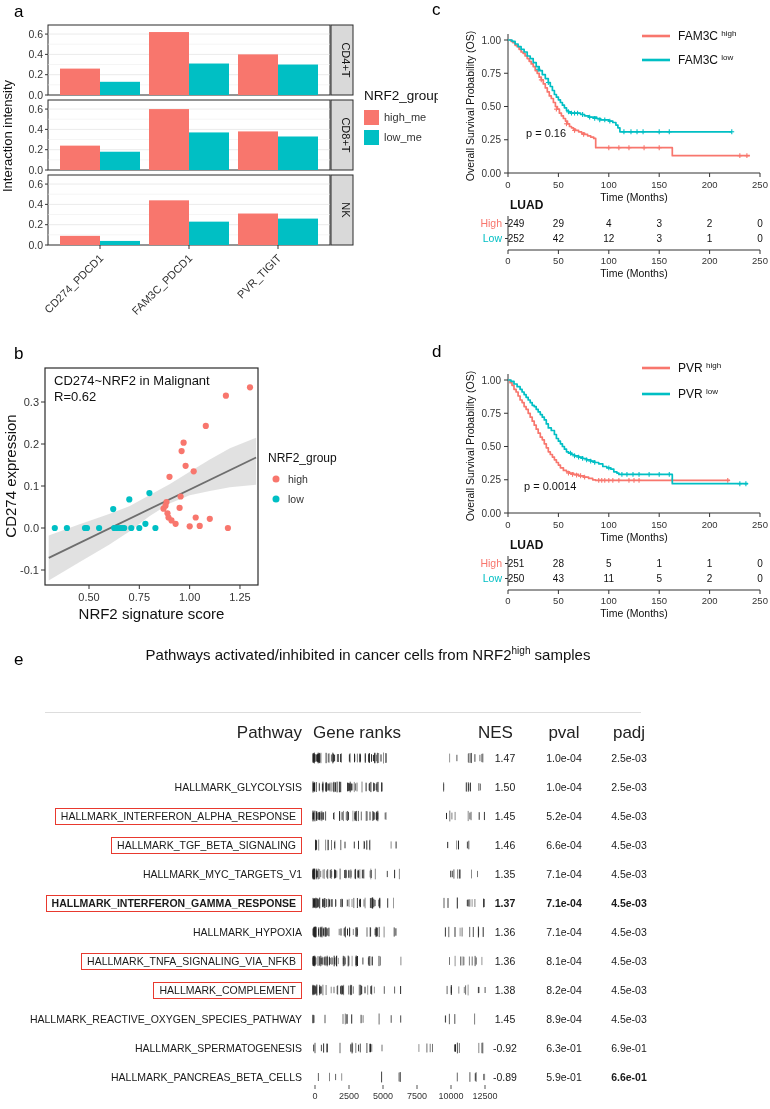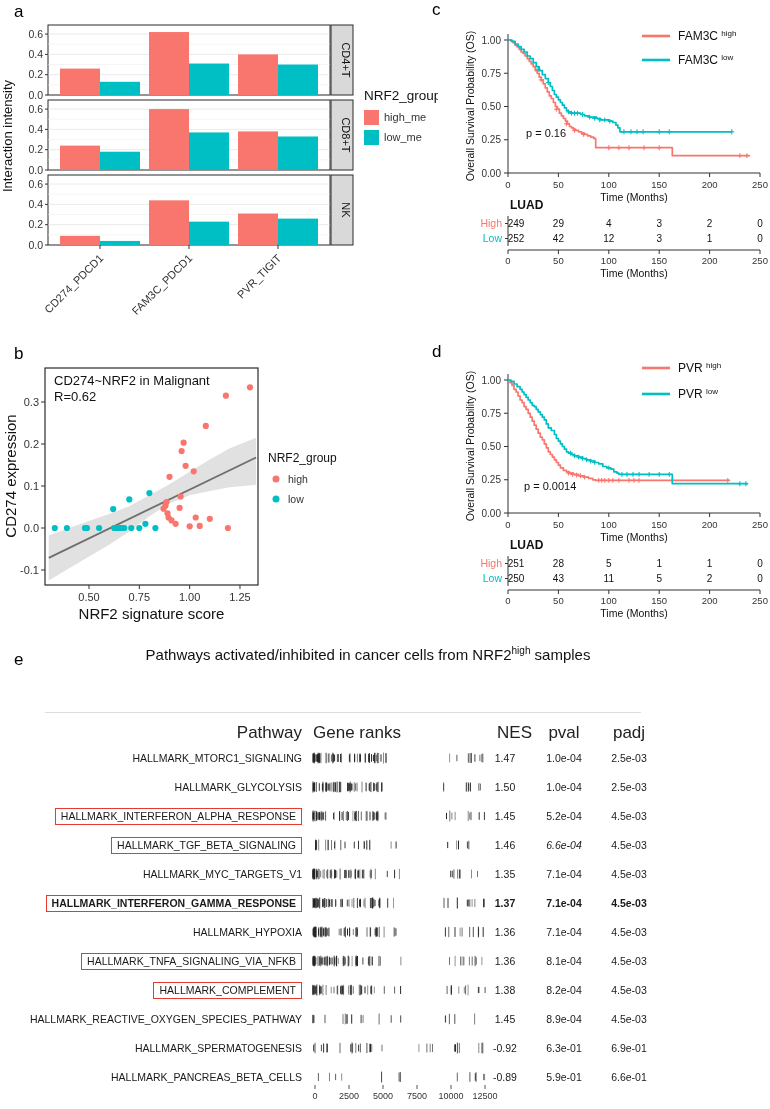--- a/index.html
+++ b/index.html
@@ -443,26 +443,25 @@
         <line x1="330" y1="250" x2="330" y2="254" stroke="#333333" stroke-width="1"></line>
         <text x="330" y="264" text-anchor="middle" font-size="9.5" fill="#333">250</text>
         <text x="204" y="277" text-anchor="middle" font-size="10.5" fill="#111">Time (Months)</text>
       </svg></div>
 
   <div id="panel-e" class="panel" style="left:0;top:645px;width:716px;height:464px">
     <div id="e-title"><span>Pathways activated/inhibited in cancer cells from NRF2</span><sup>high</sup><span> samples</span></div>
     <div class="e-sep"></div>
     <div class="ehead" style="left:0;width:302px;text-align:right">Pathway</div>
     <div class="ehead" style="left:313px;width:180px;text-align:left">Gene ranks</div>
-    <div class="ehead" style="left:478px;width:54px;text-align:right">NES</div>
+    <div class="ehead" style="left:478px;width:54px;text-align:left">NES</div>
     <div class="ehead" style="left:537px;width:54px;text-align:center">pval</div>
     <div class="ehead" style="left:602px;width:54px;text-align:center">padj</div>
     <div id="e-rows">
         <div class="erow" style="top: 101px; left: 0px; width: 770px;">
-          <div class="epath"><span>HALLMARK_MTORC1_SIGNALING</span></div>
           <div class="ebar"><svg width="182" height="20">
               <line x1="39.0" y1="5.4" x2="39.0" y2="14.6" stroke="#222" stroke-width="1" opacity="0.77"></line>
               <line x1="4.0" y1="6.4" x2="4.0" y2="13.6" stroke="#222" stroke-width="1" opacity="0.73"></line>
               <line x1="7.6" y1="5.9" x2="7.6" y2="14.1" stroke="#222" stroke-width="1" opacity="0.74"></line>
               <line x1="6.1" y1="6.6" x2="6.1" y2="13.4" stroke="#222" stroke-width="1" opacity="0.64"></line>
               <line x1="43.5" y1="5.7" x2="43.5" y2="14.3" stroke="#222" stroke-width="1" opacity="0.96"></line>
               <line x1="21.8" y1="4.6" x2="21.8" y2="15.4" stroke="#222" stroke-width="1" opacity="0.77"></line>
               <line x1="18.2" y1="5.3" x2="18.2" y2="14.7" stroke="#222" stroke-width="1" opacity="0.51"></line>
               <line x1="2.0" y1="5.6" x2="2.0" y2="14.4" stroke="#222" stroke-width="1" opacity="0.81"></line>
               <line x1="4.0" y1="6.0" x2="4.0" y2="14.0" stroke="#222" stroke-width="1" opacity="0.49"></line>
@@ -705,21 +704,21 @@
               <line x1="85.1" y1="6.5" x2="85.1" y2="13.5" stroke="#222" stroke-width="1" opacity="0.93"></line>
               <line x1="53.5" y1="6.7" x2="53.5" y2="13.3" stroke="#222" stroke-width="1" opacity="0.73"></line>
               <line x1="55.8" y1="5.4" x2="55.8" y2="14.6" stroke="#222" stroke-width="1" opacity="0.96"></line>
               <line x1="136.7" y1="6.9" x2="136.7" y2="13.1" stroke="#222" stroke-width="1" opacity="0.98"></line>
               <line x1="145.6" y1="5.5" x2="145.6" y2="14.5" stroke="#222" stroke-width="1" opacity="0.49"></line>
               <line x1="157.8" y1="5.7" x2="157.8" y2="14.3" stroke="#222" stroke-width="1" opacity="0.75"></line>
               <line x1="156.4" y1="6.6" x2="156.4" y2="13.4" stroke="#222" stroke-width="1" opacity="0.84"></line>
               <line x1="147.5" y1="5.6" x2="147.5" y2="14.4" stroke="#222" stroke-width="1" opacity="0.96"></line>
             </svg></div>
           <div class="ecell" style="left: 478px;">1.46</div>
-          <div class="ecell" style="left: 537px; font-style: italic;">6.6e-04</div>
+          <div class="ecell" style="left: 537px;">6.6e-04</div>
           <div class="ecell" style="left: 602px;">4.5e-03</div>
         </div>
         <div class="erow" style="top: 217px; left: 0px; width: 770px;">
           <div class="epath"><span>HALLMARK_MYC_TARGETS_V1</span></div>
           <div class="ebar"><svg width="182" height="20">
               <line x1="20.2" y1="5.1" x2="20.2" y2="14.9" stroke="#222" stroke-width="1" opacity="0.71"></line>
               <line x1="33.6" y1="6.0" x2="33.6" y2="14.0" stroke="#222" stroke-width="1" opacity="0.83"></line>
               <line x1="3.5" y1="4.9" x2="3.5" y2="15.1" stroke="#222" stroke-width="1" opacity="0.60"></line>
               <line x1="44.6" y1="4.8" x2="44.6" y2="15.2" stroke="#222" stroke-width="1" opacity="0.46"></line>
               <line x1="39.8" y1="5.4" x2="39.8" y2="14.6" stroke="#222" stroke-width="1" opacity="0.58"></line>
@@ -1170,21 +1169,21 @@
               <line x1="88.0" y1="5.6" x2="88.0" y2="14.4" stroke="#222" stroke-width="1" opacity="0.63"></line>
               <line x1="146.3" y1="5.6" x2="146.3" y2="14.4" stroke="#222" stroke-width="1" opacity="0.69"></line>
               <line x1="173.6" y1="6.8" x2="173.6" y2="13.2" stroke="#222" stroke-width="1" opacity="0.49"></line>
               <line x1="158.9" y1="5.2" x2="158.9" y2="14.8" stroke="#222" stroke-width="1" opacity="0.74"></line>
               <line x1="172.7" y1="6.9" x2="172.7" y2="13.1" stroke="#222" stroke-width="1" opacity="0.70"></line>
               <line x1="165.1" y1="5.2" x2="165.1" y2="14.8" stroke="#222" stroke-width="1" opacity="0.71"></line>
               <line x1="164.3" y1="6.2" x2="164.3" y2="13.8" stroke="#222" stroke-width="1" opacity="0.88"></line>
             </svg></div>
           <div class="ecell" style="left: 478px;">-0.89</div>
           <div class="ecell" style="left: 537px;">5.9e-01</div>
-          <div class="ecell" style="left: 602px;">6.6e-01</div>
+          <div class="ecell" style="left: 602px; font-weight: bold;">6.6e-01</div>
         </div>
       </div>
     <div id="e-axis" style="position:absolute;left:300px;top:438px"><svg width="220" height="26">
           <line x1="15" y1="2" x2="15" y2="6" stroke="#555" stroke-width="1"></line>
           <text x="15" y="16" text-anchor="middle" font-size="9" fill="#333">0</text>
           <line x1="49" y1="2" x2="49" y2="6" stroke="#555" stroke-width="1"></line>
           <text x="49" y="16" text-anchor="middle" font-size="9" fill="#333">2500</text>
           <line x1="83" y1="2" x2="83" y2="6" stroke="#555" stroke-width="1"></line>
           <text x="83" y="16" text-anchor="middle" font-size="9" fill="#333">5000</text>
           <line x1="117" y1="2" x2="117" y2="6" stroke="#555" stroke-width="1"></line>

